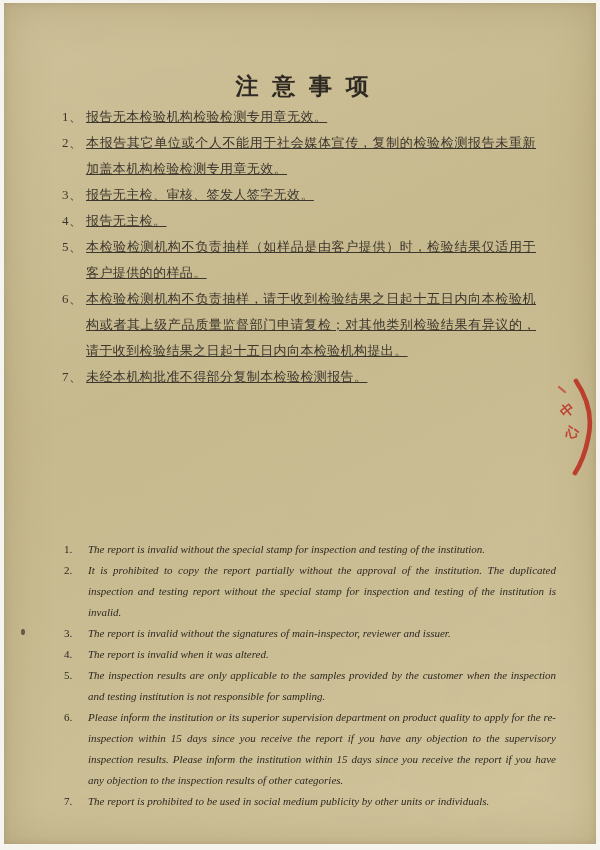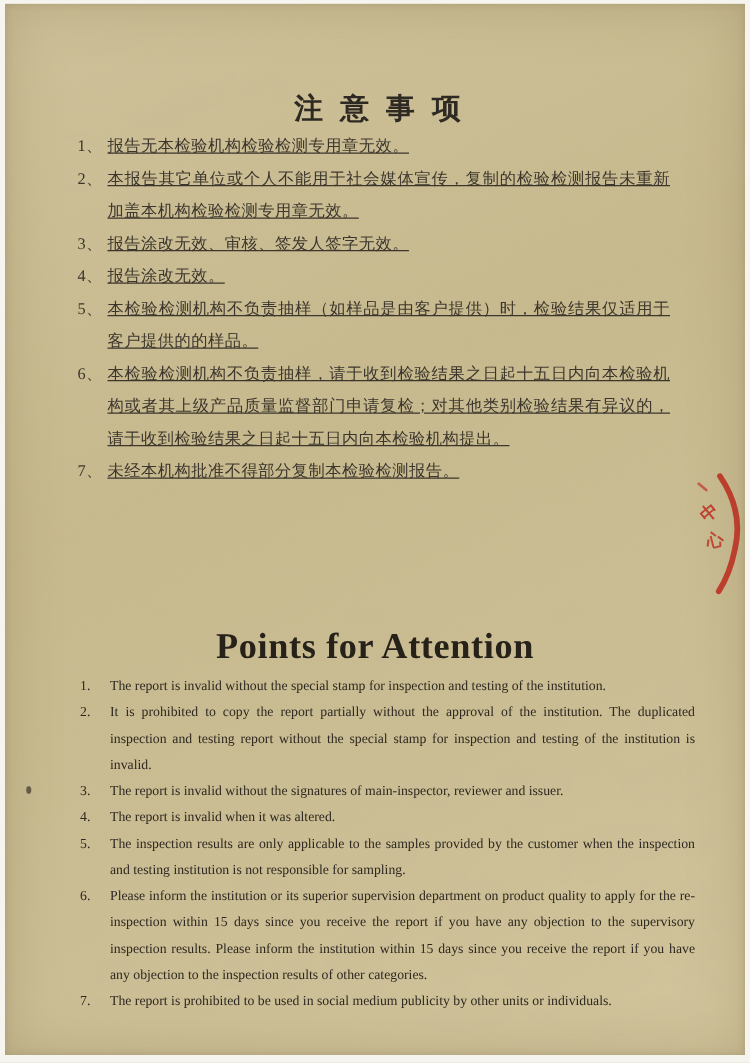--- a/index.html
+++ b/index.html
@@ -33,21 +33,21 @@
     position:absolute; top:498px; left:0; width:100%; margin:0;
     text-align:center; font-size:29px; font-weight:bold; letter-spacing:.5px;
     color:#262119; font-family:"Liberation Serif","DejaVu Serif",serif;
   }
   .en-list {
     position:absolute; top:536px; left:58px; width:494px;
     font-size:11px; line-height:21px; color:#2e2921;
   }
   .en-item { position:relative; padding-left:26px; }
   .en-item .num { position:absolute; left:2px; top:0; }
-  .en-item .txt { text-align:justify; width:468px; }
+  .en-item .txt { text-align:justify; width:468px;font-style:italic; }
 
   .stamp { position:absolute; left:551px; top:368px; width:45px; height:114px; pointer-events:none; }
   .speck { position:absolute; left:17px; top:626px; width:4px; height:6px;
            background:#453d2e; border-radius:50%/60%; opacity:.75; }
 </style>
 </head>
 <body>
 
 <div class="page">
   <div class="paper">
@@ -71,41 +71,40 @@
       <div class="cn-item">
         <span class="num">1、</span>
         <div class="txt">报告无本检验机构检验检测专用章无效。</div>
       </div>
       <div class="cn-item">
         <span class="num">2、</span>
         <div class="txt">本报告其它单位或个人不能用于社会媒体宣传，复制的检验检测报告未重新加盖本机构检验检测专用章无效。</div>
       </div>
       <div class="cn-item">
         <span class="num">3、</span>
-        <div class="txt">报告涂改无效、审核、签发人签字无效。</div>
+        <div class="txt">报告无主检、审核、签发人签字无效。</div>
       </div>
       <div class="cn-item">
         <span class="num">4、</span>
-        <div class="txt">报告涂改无效。</div>
+        <div class="txt">报告无主检。</div>
       </div>
       <div class="cn-item">
         <span class="num">5、</span>
         <div class="txt">本检验检测机构不负责抽样（如样品是由客户提供）时，检验结果仅适用于客户提供的的样品。</div>
       </div>
       <div class="cn-item">
         <span class="num">6、</span>
         <div class="txt">本检验检测机构不负责抽样，请于收到检验结果之日起十五日内向本检验机构或者其上级产品质量监督部门申请复检；对其他类别检验结果有异议的，请于收到检验结果之日起十五日内向本检验机构提出。</div>
       </div>
       <div class="cn-item">
         <span class="num">7、</span>
         <div class="txt">未经本机构批准不得部分复制本检验检测报告。</div>
       </div>
     </div>
 
-    <h2 class="en-title">Points for Attention</h2>
 
     <div class="en-list">
       <div class="en-item">
         <span class="num">1.</span>
         <div class="txt">The report is invalid without the special stamp for inspection and testing of the institution.</div>
       </div>
       <div class="en-item">
         <span class="num">2.</span>
         <div class="txt">It is prohibited to copy the report partially without the approval of the institution. The duplicated inspection and testing report without the special stamp for inspection and testing of the institution is invalid.</div>
       </div>

